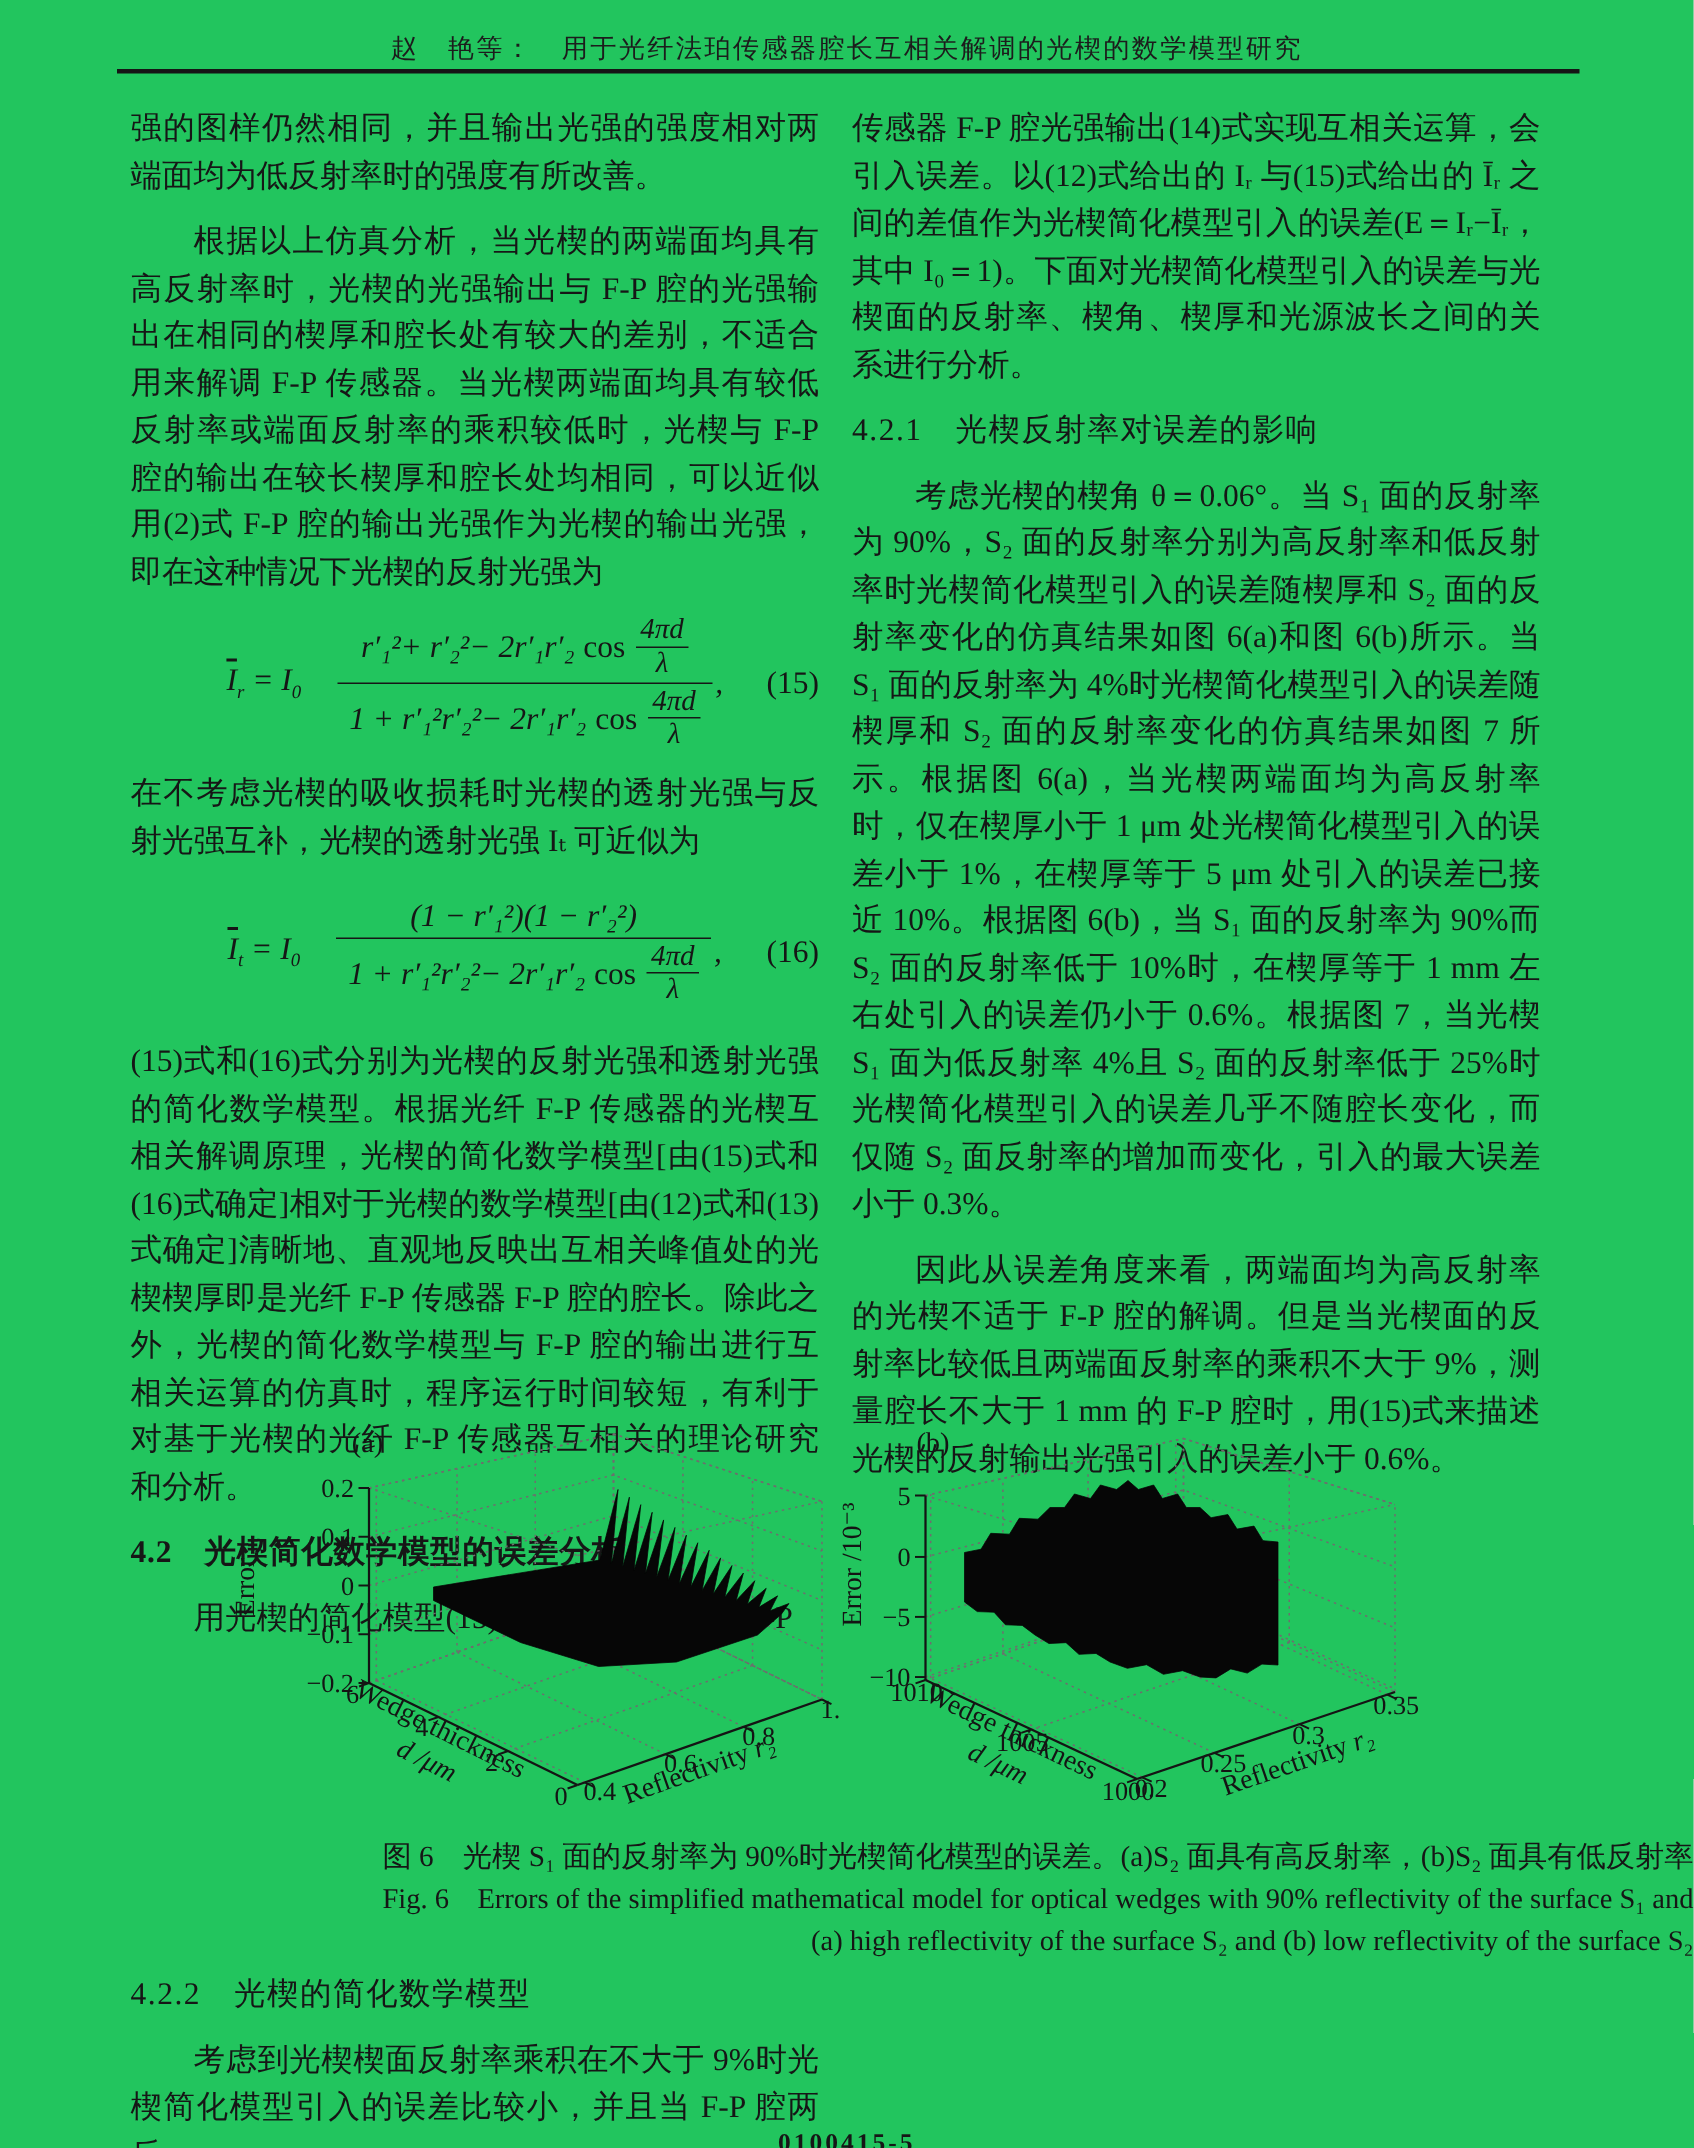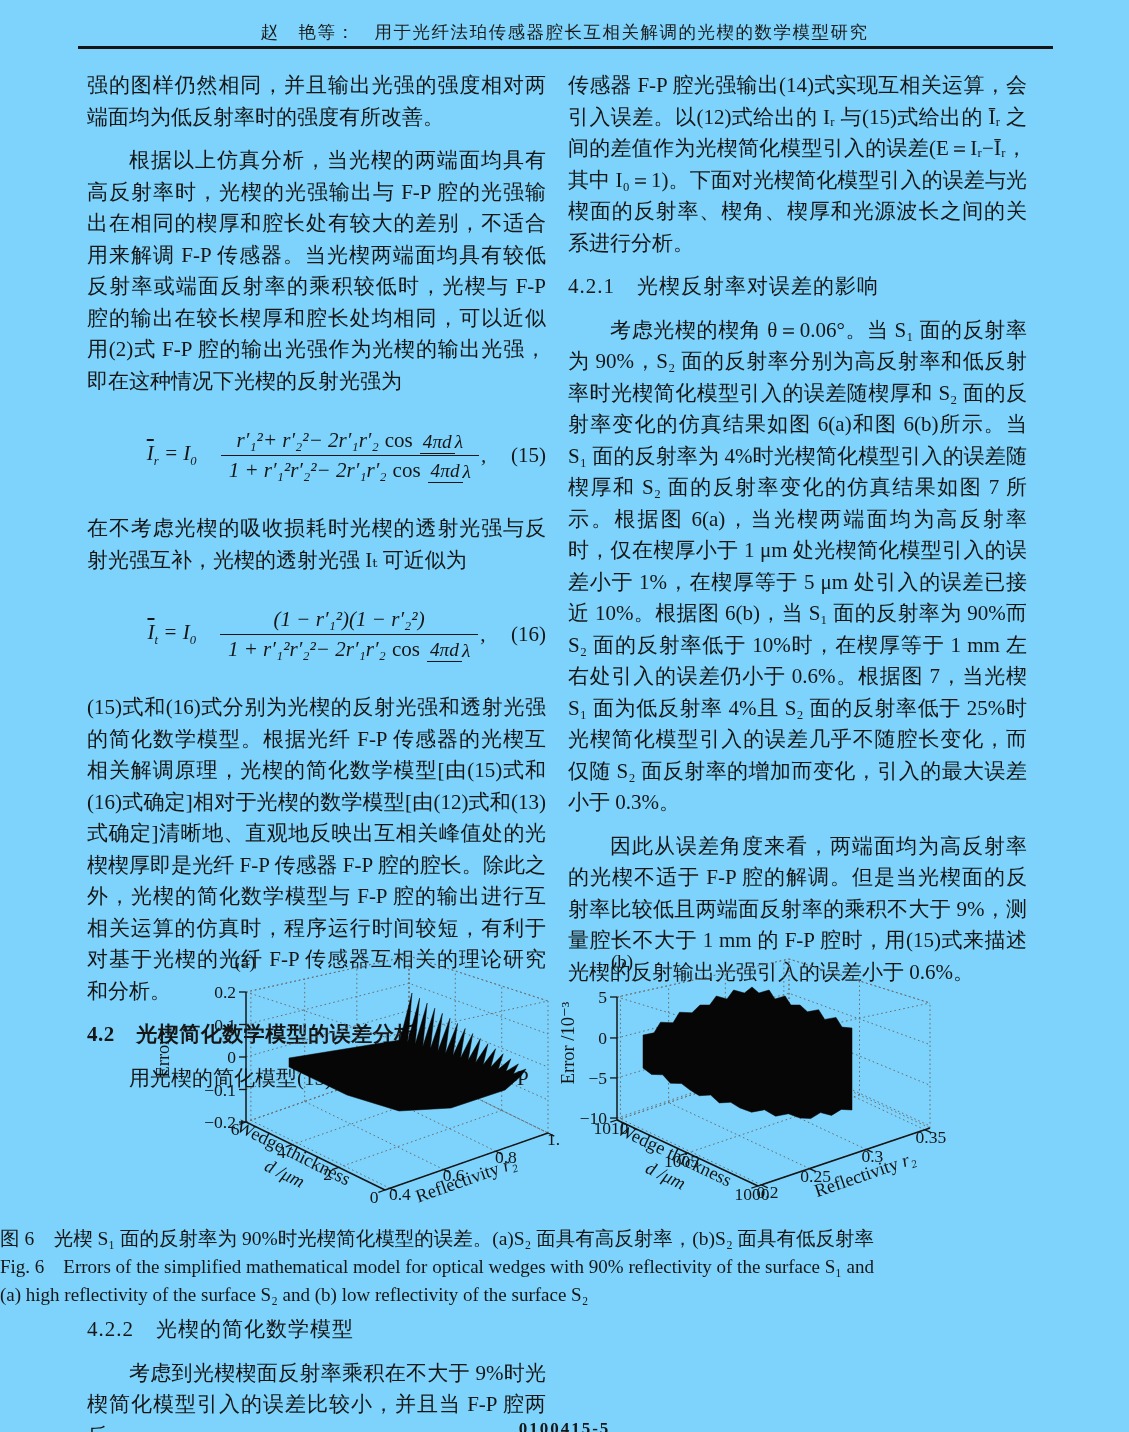--- a/index.html
+++ b/index.html
@@ -1,48 +1,48 @@
 <!DOCTYPE html>
 <html><head>
 <meta charset="utf-8">
 <style>
   html,body{margin:0;padding:0;background:#d9d9d9}
-  .page{position:relative;width:1129px;height:1432px;background:#7dd3fc;overflow:hidden;
+  .page{position:relative;width:1129px;height:1432px;background:#22c55e;overflow:hidden;
         font-family:"Liberation Serif","DejaVu Serif","DejaVu Sans",serif;color:#161616}
   .header{position:absolute;top:20px;left:0;width:100%;text-align:center;
           font-size:17.5px;letter-spacing:1.5px;color:#1c1c1c}
   .rule{position:absolute;top:46px;left:78px;width:975px;height:2.6px;background:#151515}
   .col{position:absolute;top:58px;width:483px;font-size:21px;line-height:31.5px;
        text-align:justify;text-justify:inter-ideograph}
   .col p{margin:12px}
   .left-col{left:75px}
   .right-col{left:556px}
   .indent{text-indent:2em}
   .h-bold{font-weight:bold;letter-spacing:0.5px}
   .h-kai{letter-spacing:1px}
   .equation{position:relative;height:92px;display:flex;align-items:center;justify-content:center;
             font-size:21px;font-style:italic;text-indent:0;line-height:1.25}
   .eq-lhs{margin-right:22px;white-space:nowrap}
   .eq-tag{position:absolute;right:12px;font-style:normal}
   .rm{font-style:normal;margin:0 2px 0 6px}
   .ovl{text-decoration:overline}
   .equation sub{font-size:0.6em}
   .frac{display:inline-flex;flex-direction:column;align-items:stretch;vertical-align:middle;margin:0 2px}
-  .frow{display:flex;align-items:flex-end;justify-content:center;padding:1px 8px;white-space:nowrap}
+  .frow{display:flex;align-items:center;justify-content:center;padding:1px 8px;white-space:nowrap}
   .frow.ftop{border-bottom:1.7px solid #161616}
-  .sfrac{display:inline-flex;flex-direction:row;align-items:center;margin-left:5px;
+  .sfrac{display:inline-flex;flex-direction:column;align-items:center;margin-left:5px;
          font-size:0.92em;line-height:1.12}
   .sfrac .st{border-bottom:1.5px solid #161616;padding:0 3px}
   .fig{position:absolute;top:945px}
   .fig svg text{font-family:"Liberation Serif","DejaVu Serif",serif;fill:#141414}
   .dot{stroke:#6e6e6e;stroke-width:1;fill:none;stroke-dasharray:1.6 2.9}
   .ax{stroke:#141414;stroke-width:1.5;fill:none}
   .tick{stroke:#141414;stroke-width:1.3;fill:none}
   .surf{fill:#060606;stroke:#060606;stroke-width:0.5}
-  .captions{position:absolute;top:1224px;left:0;width:100%;text-align:left}
+  .captions{position:absolute;top:1224px;left:0;width:100%;text-align:right}
   .captions p{margin:0}
   .cap-zh{font-size:19.5px;line-height:29px}
   .cap-en{font-size:19px;line-height:27.5px}
   .bottom-col{top:1302px}
   .footer{position:absolute;top:1419px;left:0;width:100%;text-align:center;
           font-size:17px;font-weight:bold;letter-spacing:2px}
 </style>
 </head>
 <body>
 

